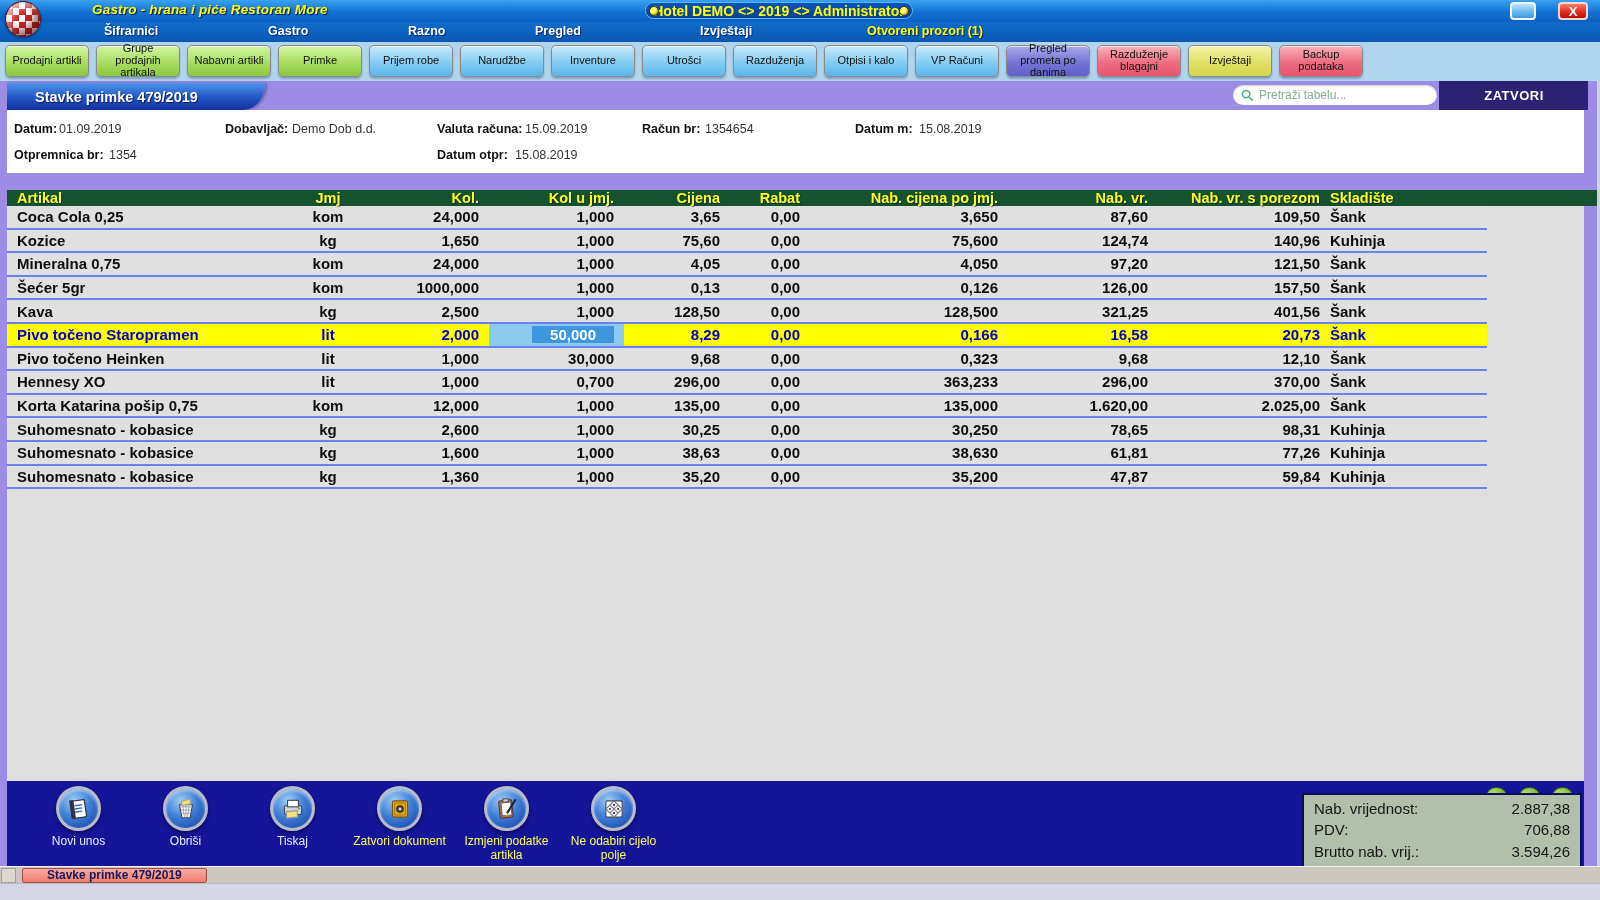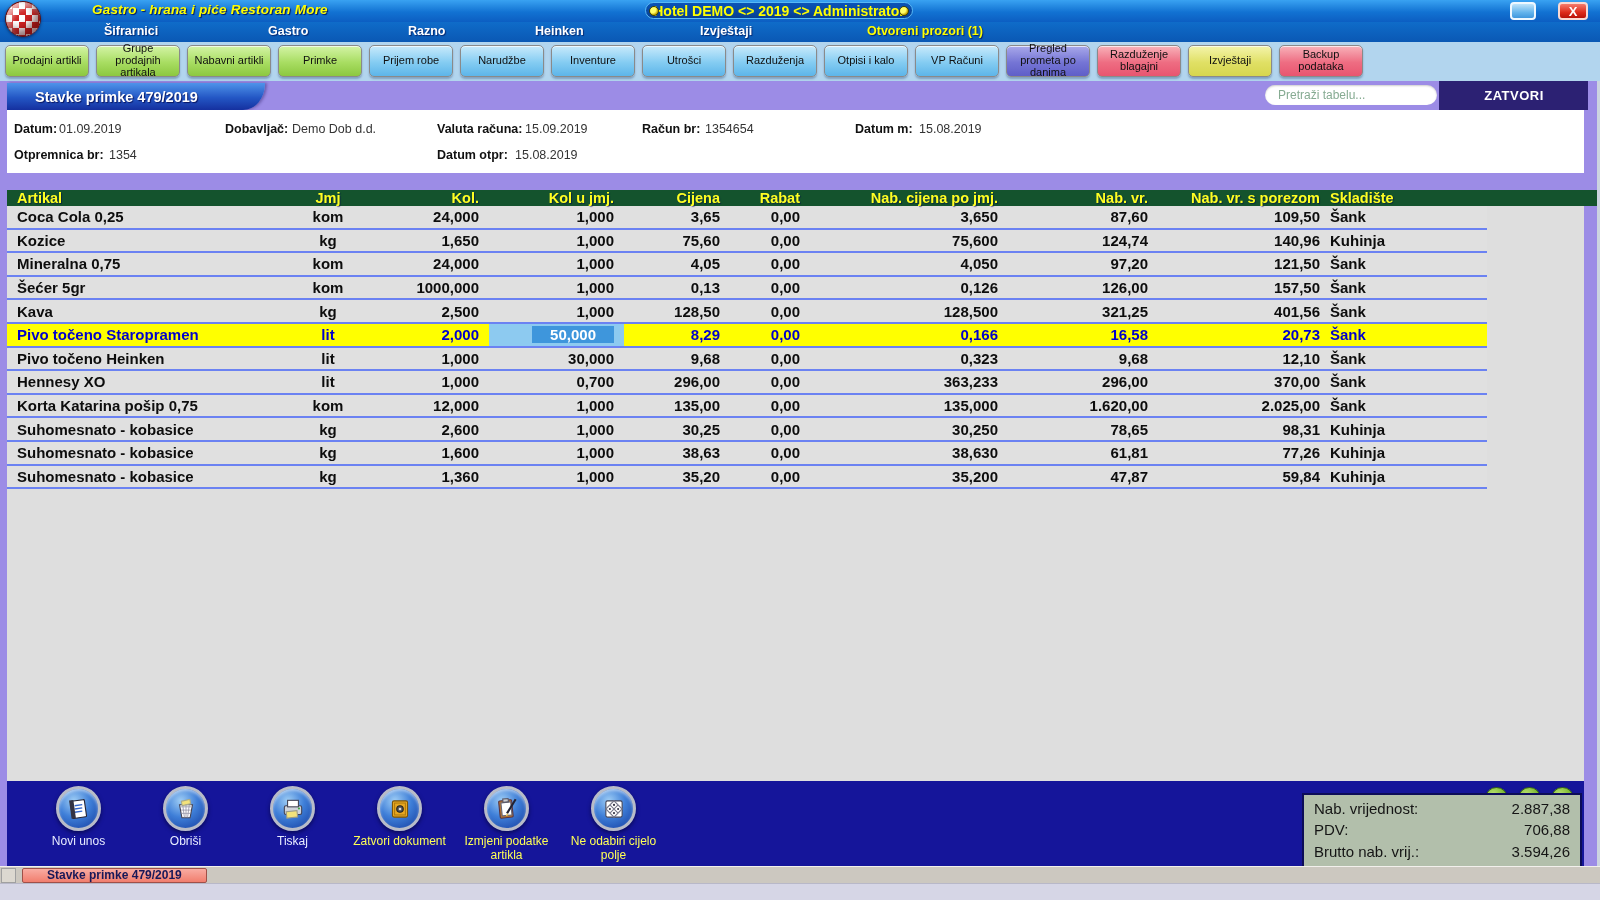--- a/index.html
+++ b/index.html
@@ -51,21 +51,21 @@
   .tb-yellow { background:linear-gradient(180deg,#f4f4ac 0%,#e0e065 55%,#d6d64e 100%); }
 
   
   .window { position:absolute; top:81px; left:0; width:1597px; height:785px; background:#9c8ce6; }
   .titleband { position:relative; width:100%; height:29px; }
   .title-tab { position:absolute; left:7px; top:2px; width:258px; height:27px;
     background:linear-gradient(180deg,#4f93ea 0%,#2356c4 55%,#15309f 100%);
     border-radius:0 0 22px 0 / 0 0 26px 0; display:flex; align-items:center; padding-left:28px;
     box-shadow:2px 0 3px rgba(30,20,90,.4); }
   .title-tab span { color:#ffffff; font-weight:bold; font-size:14.5px; text-shadow:1px 1px 1px rgba(0,0,60,.7); }
-  .search-box { position:absolute; right:160px; top:4px; width:172px; height:20px; border-radius:10px;
+  .search-box { position:absolute; right:160px; top:4px; width:204px; height:20px; border-radius:10px;
     background:#ffffff; display:flex; align-items:center; padding:0 8px; gap:5px;
     box-shadow:inset 0 1px 2px rgba(0,0,0,.2); }
   .search-box input { border:none; outline:none; flex:1; font-size:12px; color:#4a7a62;
     font-family:"Liberation Sans",sans-serif; background:transparent; }
   .search-box input::placeholder { color:#86ab92; }
   .zatvori-sep { position:absolute; right:152px; top:0; height:29px; width:6px;
     background:repeating-linear-gradient(90deg,#2c2173 0 2px,#9c8ce6 2px 4px); }
   .zatvori { position:absolute; right:9px; top:0; width:148px; height:29px; background:#2c2173;
     display:flex; align-items:center; justify-content:center; color:#ffffff; font-weight:bold;
     font-size:13px; letter-spacing:.5px; cursor:pointer; }
@@ -135,21 +135,21 @@
     <span class="pill-dot r"></span>
   </div>
   <div class="win-btn btn-min"></div>
   <div class="win-btn btn-close">X</div>
 </div>
 
 <div class="menubar">
     <div class="menu-item" style="left: 104px;">Šifrarnici</div>
     <div class="menu-item" style="left: 268px;">Gastro</div>
     <div class="menu-item" style="left: 408px;">Razno</div>
-    <div class="menu-item" style="left: 535px;">Heinken</div>
+    <div class="menu-item" style="left: 535px;">Pregled</div>
     <div class="menu-item" style="left: 700px;">Izvještaji</div>
     <div class="menu-item hl" style="left: 867px;">Otvoreni prozori (1)</div>
   </div>
 
 <div class="toolbar">
     <div class="tb-btn tb-green">Prodajni artikli</div>
     <div class="tb-btn tb-green">Grupe prodajnih artikala</div>
     <div class="tb-btn tb-green">Nabavni artikli</div>
     <div class="tb-btn tb-green">Primke</div>
     <div class="tb-btn tb-blue">Prijem robe</div>

